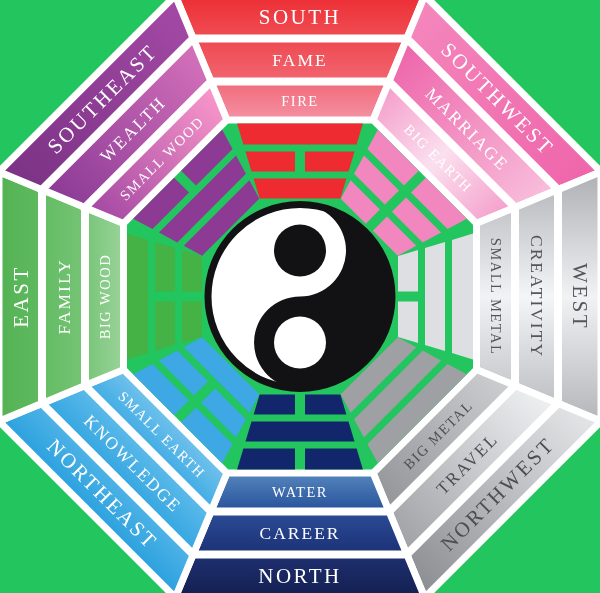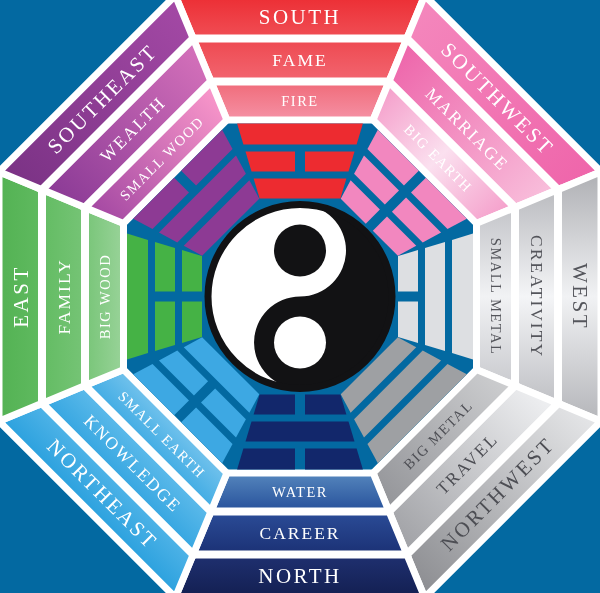--- a/index.html
+++ b/index.html
@@ -1,16 +1,16 @@
 <!DOCTYPE html>
 <html><head>
 <meta charset="utf-8">
 <style>
   html,body{margin:0;padding:0;background:#ffffff;}
-  #stage{position:relative;width:600px;height:593px;background:#0369a1;overflow:hidden;}
+  #stage{position:relative;width:600px;height:593px;background:#22c55e;overflow:hidden;}
   svg text{font-family:"Liberation Serif","DejaVu Serif",serif;}
 </style>
 </head>
 <body>
 
 <div id="stage"><svg width="600" height="593" viewBox="0 0 600 593">
       <defs>
         <linearGradient id="g-south-outer" gradientUnits="userSpaceOnUse" x1="300" y1="-4.5" x2="300" y2="38">
           <stop offset="0" stop-color="#EC2D33"></stop>
           <stop offset="1" stop-color="#F04E55"></stop>

